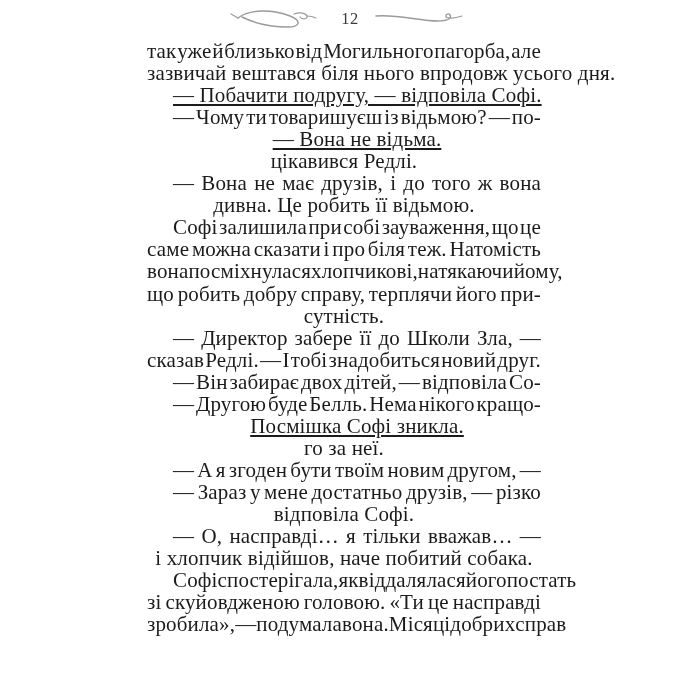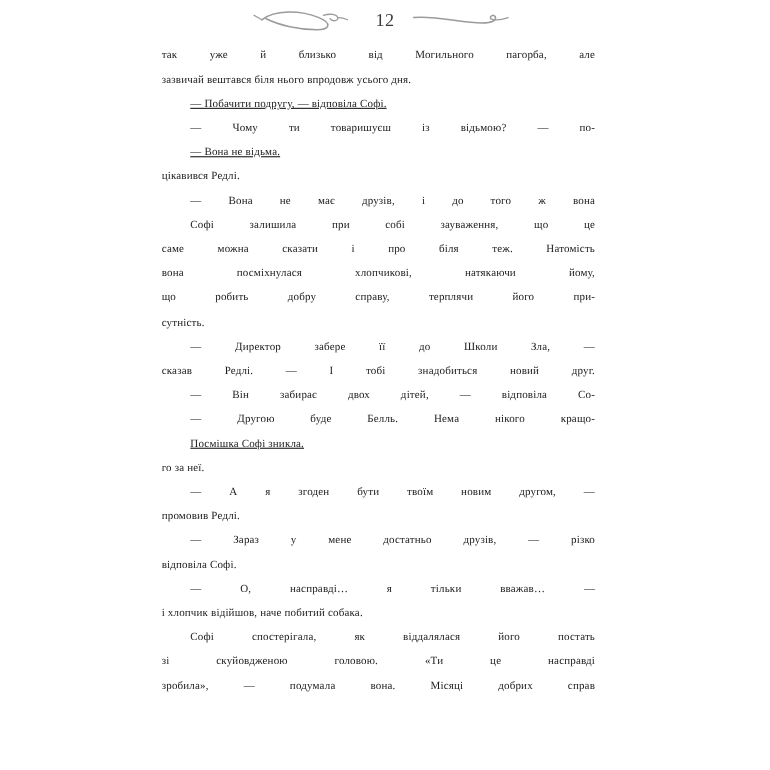--- a/index.html
+++ b/index.html
@@ -51,35 +51,35 @@
   }
 
   
   .textblock {
     position: absolute;
     left: 147px;
     top: 40px;
     width: 394px;
   }
   .line {
-    font-size: 10px;
+    font-size: 21px;
     line-height: 22.05px;
     height: 22.05px;
     color: #1b1b1b;
     white-space: nowrap;
     letter-spacing: 0.15px;
   }
   
   .line.j {
     display: flex;
     justify-content: space-between;
     white-space: nowrap;
   }
   .line.j > span { white-space: pre; }
-  .line.last { display: block; }
+  .line.last { display: block; text-align: center; }
   .indent { padding-left: 26px; text-decoration: underline; }
   .indent-flex { padding-left: 26px; }
 </style>
 </head>
 <body>
 
 <div class="page">
 
   <div class="running-head">
 
@@ -139,20 +139,21 @@
         <span>Вона</span>
         <span>не</span>
         <span>має</span>
         <span>друзів,</span>
         <span>і</span>
         <span>до</span>
         <span>того</span>
         <span>ж</span>
         <span>вона</span>
       </div>
+    <div class="line last">дивна. Це робить її відьмою.</div>
     <div class="line j indent-flex">
         <span>Софі</span>
         <span>залишила</span>
         <span>при</span>
         <span>собі</span>
         <span>зауваження,</span>
         <span>що</span>
         <span>це</span>
       </div>
     <div class="line j">
@@ -227,21 +228,20 @@
         <span>—</span>
         <span>А</span>
         <span>я</span>
         <span>згоден</span>
         <span>бути</span>
         <span>твоїм</span>
         <span>новим</span>
         <span>другом,</span>
         <span>—</span>
       </div>
-    <div class="line last">промовив Редлі.</div>
     <div class="line j indent-flex">
         <span>—</span>
         <span>Зараз</span>
         <span>у</span>
         <span>мене</span>
         <span>достатньо</span>
         <span>друзів,</span>
         <span>—</span>
         <span>різко</span>
       </div>

